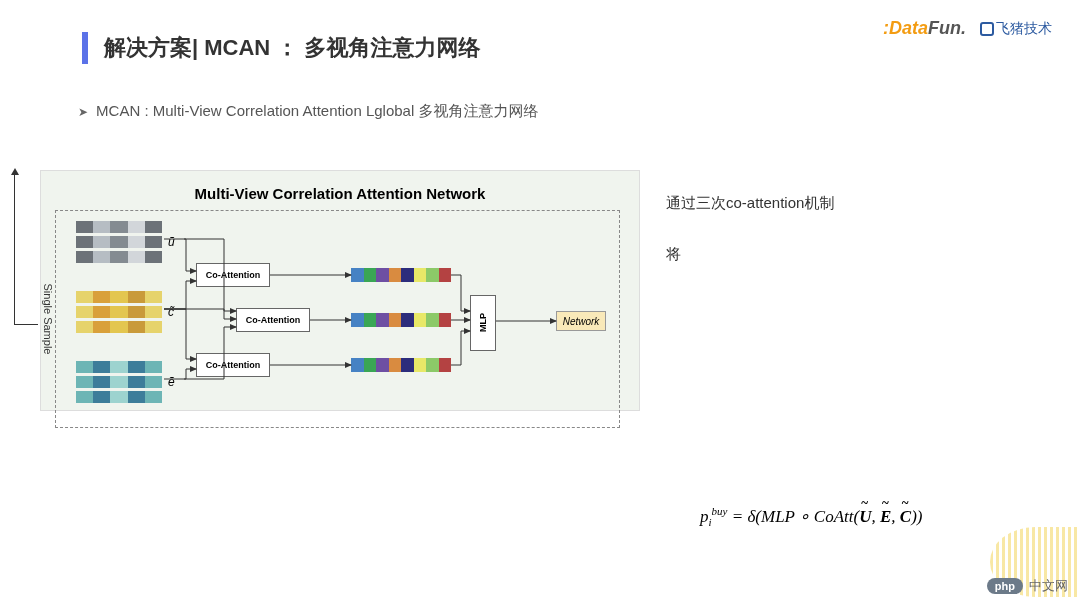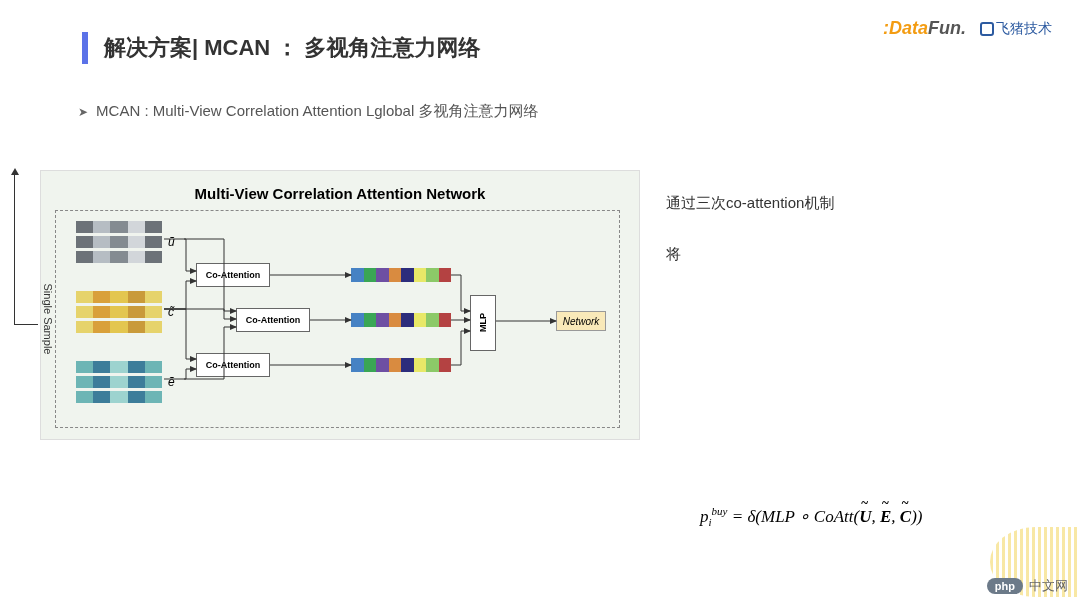--- a/index.html
+++ b/index.html
@@ -71,21 +71,21 @@
       content: "➤";
       font-size: 12px;
       margin-right: 8px;
       color: #666;
     }
     .diagram-container {
       position: absolute;
       top: 170px;
       left: 40px;
       width: 600px;
-      height: 270px;
+      height: 241px;
       background: #f0f4ee;
       border: 1px solid #ddd;
       padding: 14px;
     }
     .return-arrow {
       position: absolute;
       top: 170px;
       left: 14px;
       height: 155px;
       width: 24px;

